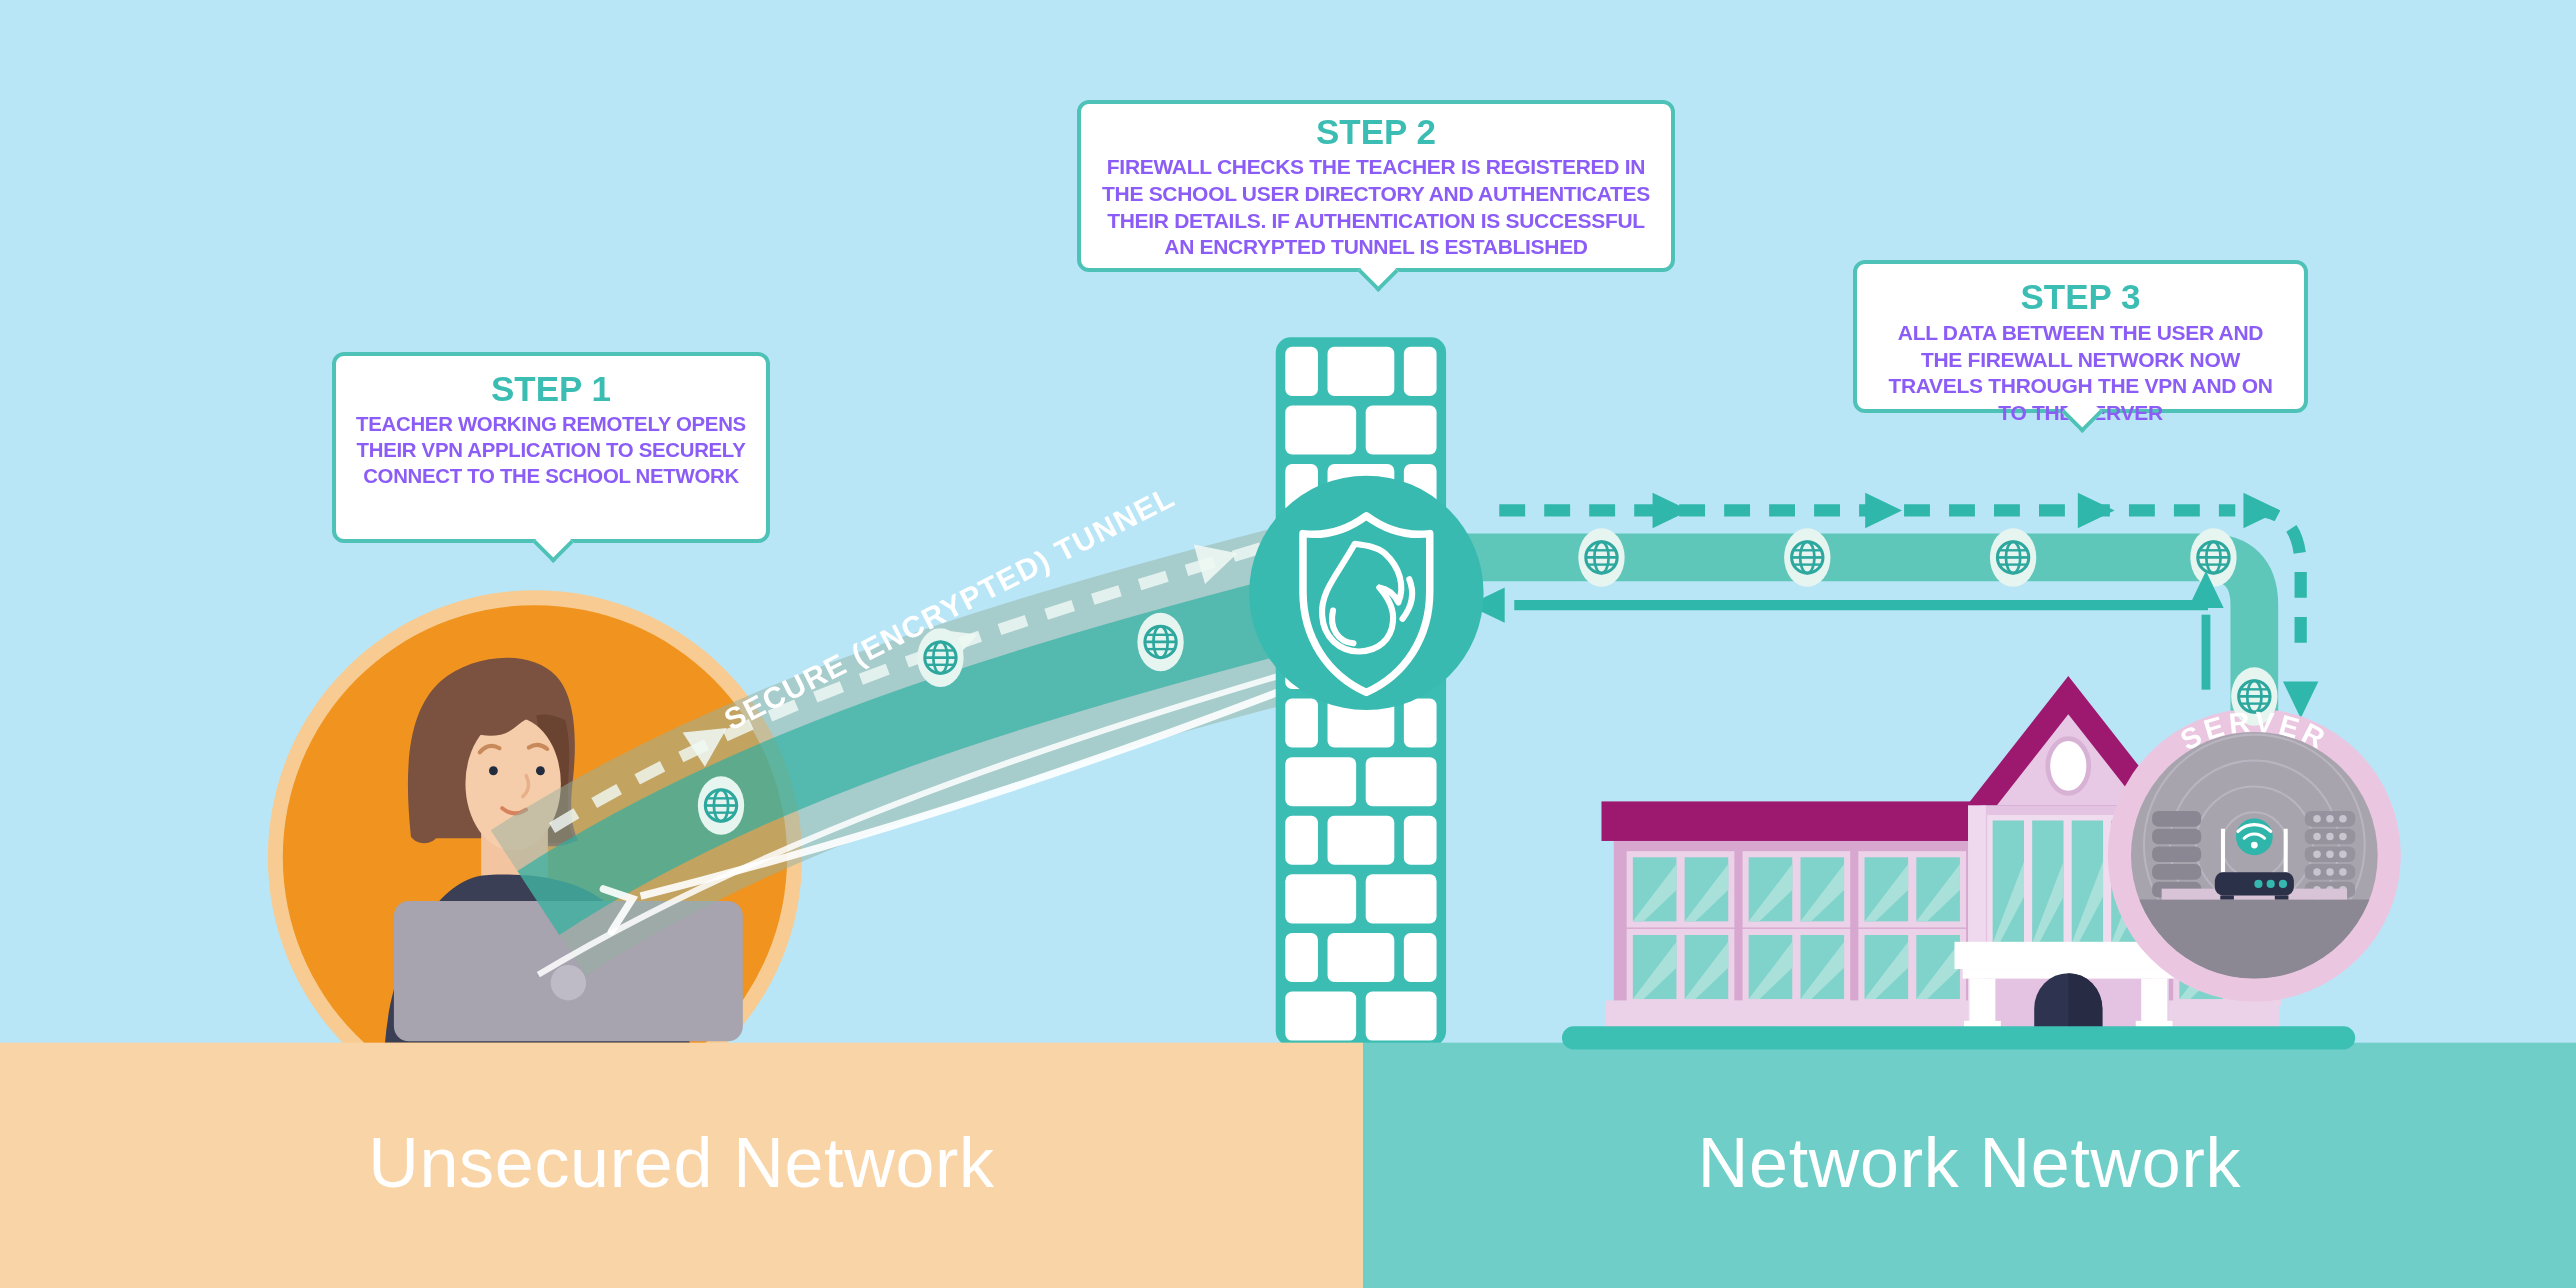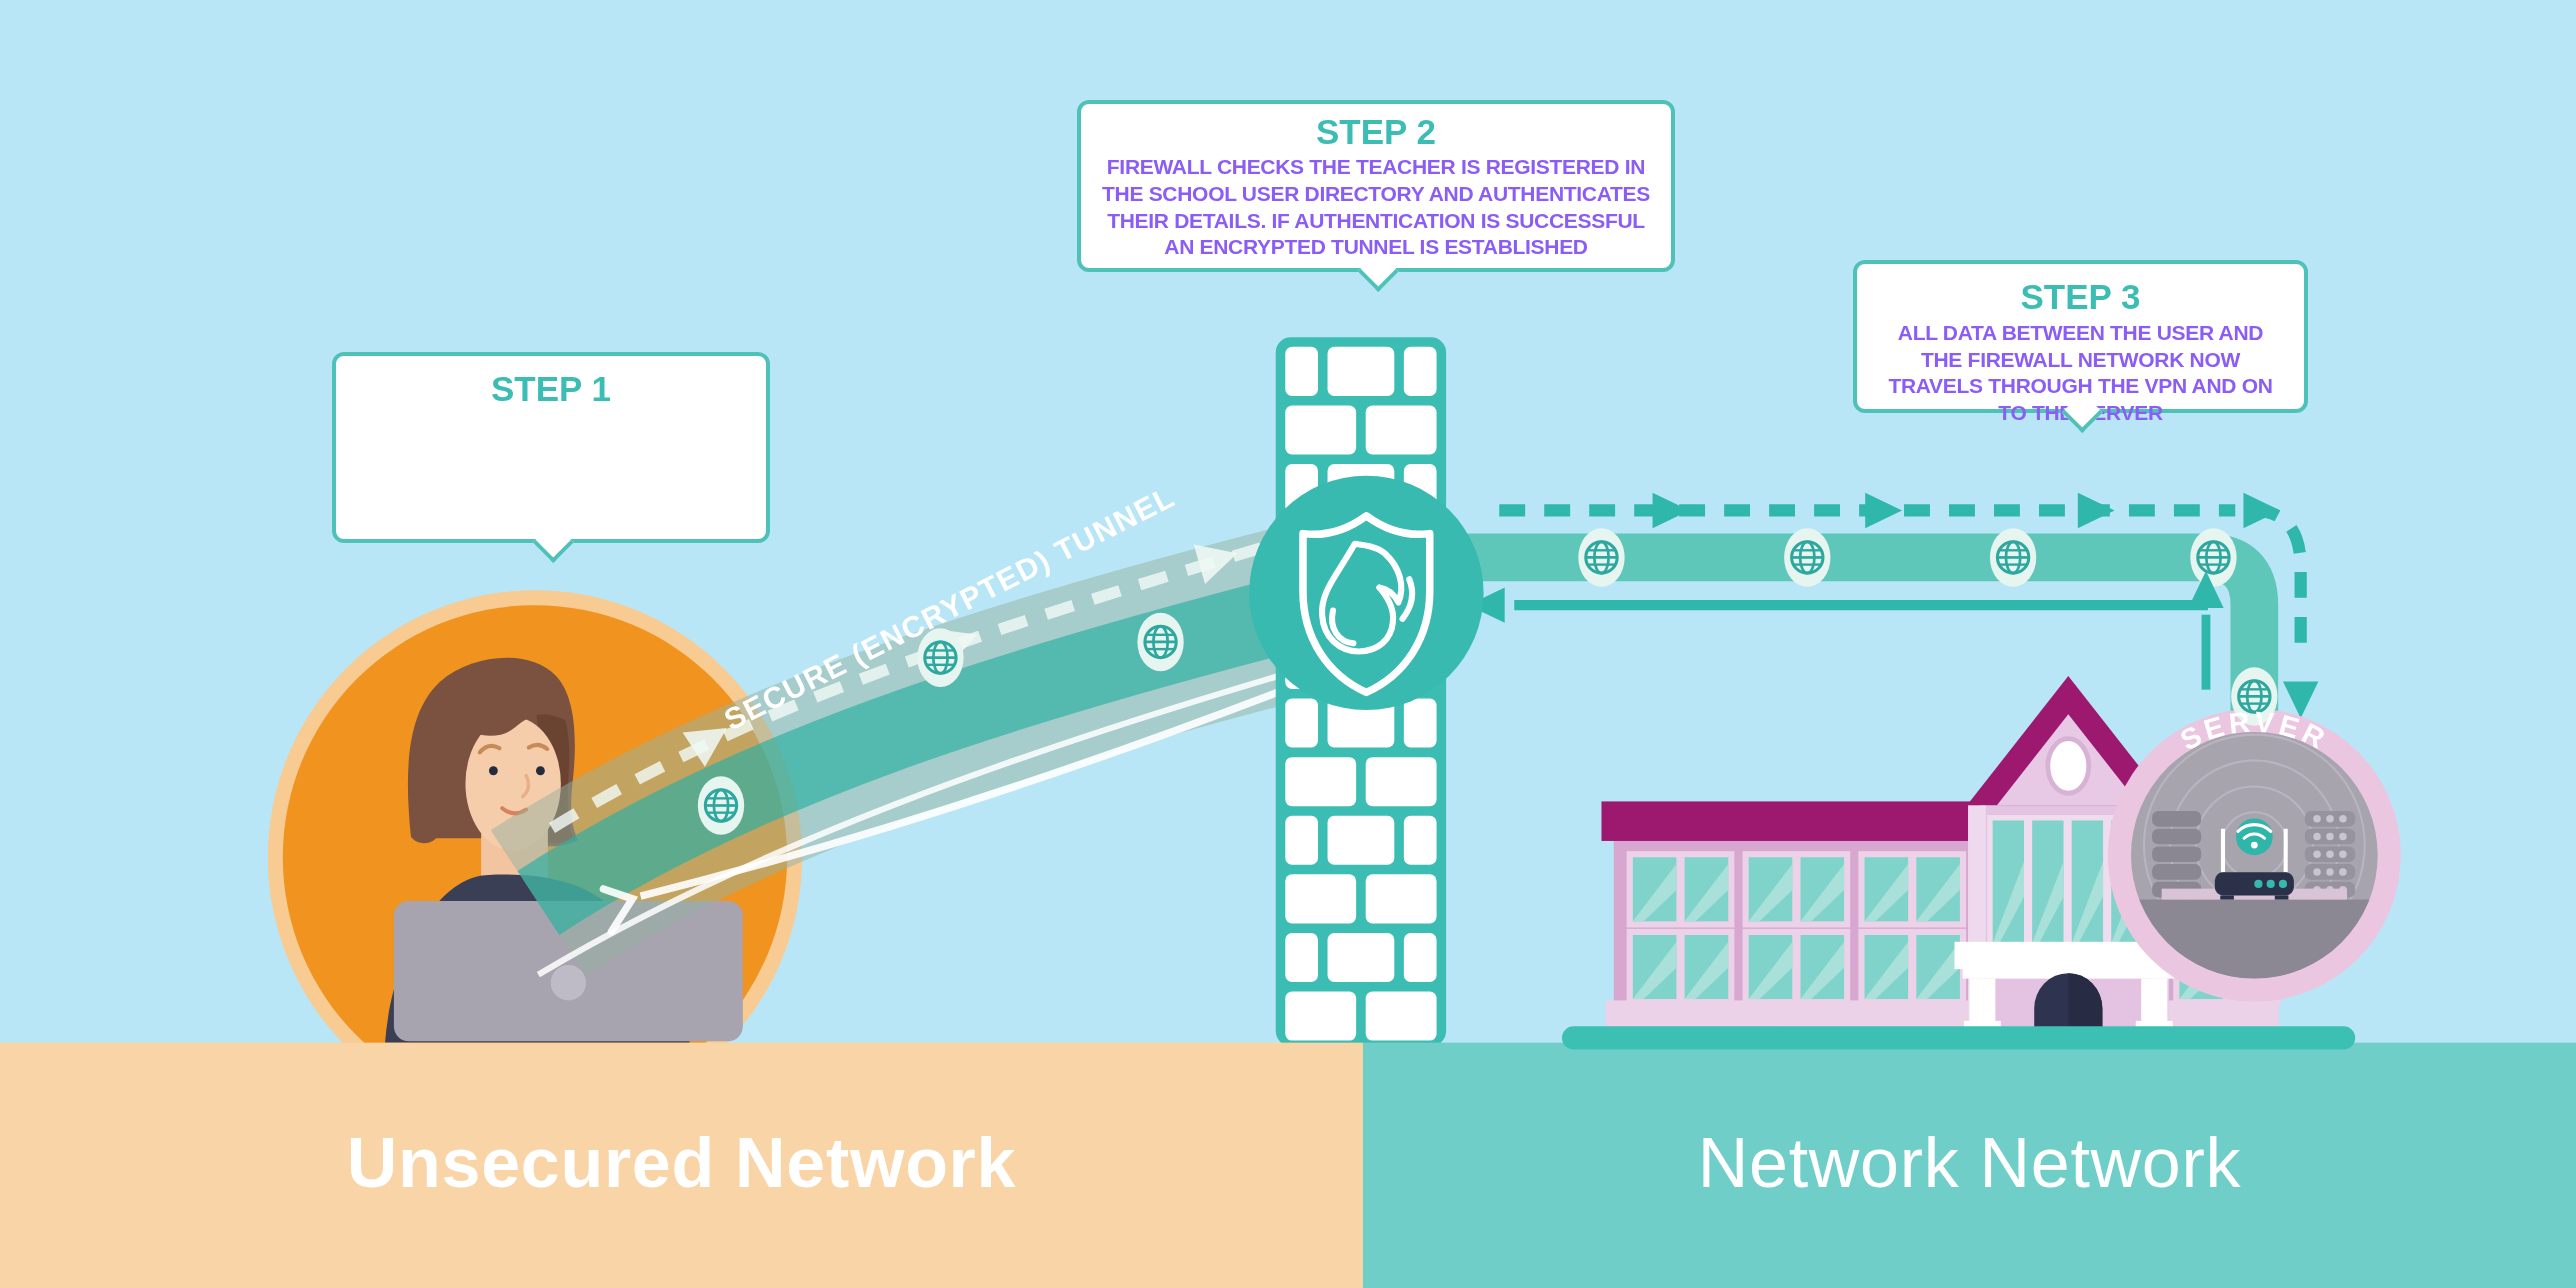--- a/index.html
+++ b/index.html
@@ -33,21 +33,21 @@
   .callout.step2 { left:1077px; top:100px; width:598px; height:172px; }
   .callout.step2 .title { margin-top:9.5px; }
   .callout.step3 { left:1853px; top:260px; width:455px; height:153px; }
   .callout.step3 .body { padding:4.1px 23px 0; }
 
   
   .zone-label {
     position:absolute; top:1123px; height:102px; color:#FFFFFF; z-index:4;
     font-size:70px; font-weight:300; text-align:center; letter-spacing:0.7px;
   }
-  .zone-label.left  { left:0;      width:1363px;font-weight:bold; }
+  .zone-label.left  { left:0;      width:1363px; }
   .zone-label.right { left:1363px; width:1213px; }
 </style>
 </head>
 <body>
 
 <div class="stage">
 
 <svg class="scene" viewBox="0 0 3780 1890">
   <defs>
     <g id="globe">
@@ -289,20 +289,21 @@
     <use href="#globe" transform="translate(3308,1022)"></use>
     <path id="serverArc" d="M 3158 1152 A 183 183 0 0 1 3458 1152" fill="none"></path>
     <text font-size="42" font-weight="bold" fill="#FFFFFF" letter-spacing="6" text-anchor="middle">
       <textPath href="#serverArc" startOffset="50%">SERVER</textPath>
     </text>
   </g>
 </svg>
 
   <div class="callout step1">
     <div class="title">STEP 1</div>
+    <div class="body">TEACHER WORKING REMOTELY OPENS THEIR VPN APPLICATION TO SECURELY CONNECT TO THE SCHOOL NETWORK</div>
   </div>
   <div class="callout step2">
     <div class="title">STEP 2</div>
     <div class="body">FIREWALL CHECKS THE TEACHER IS REGISTERED IN THE SCHOOL USER DIRECTORY AND AUTHENTICATES THEIR DETAILS. IF AUTHENTICATION IS SUCCESSFUL AN ENCRYPTED TUNNEL IS ESTABLISHED</div>
   </div>
   <div class="callout step3">
     <div class="title">STEP 3</div>
     <div class="body">ALL DATA BETWEEN THE USER AND THE FIREWALL NETWORK NOW TRAVELS THROUGH THE VPN AND ON TO THE SERVER</div>
   </div>
 

